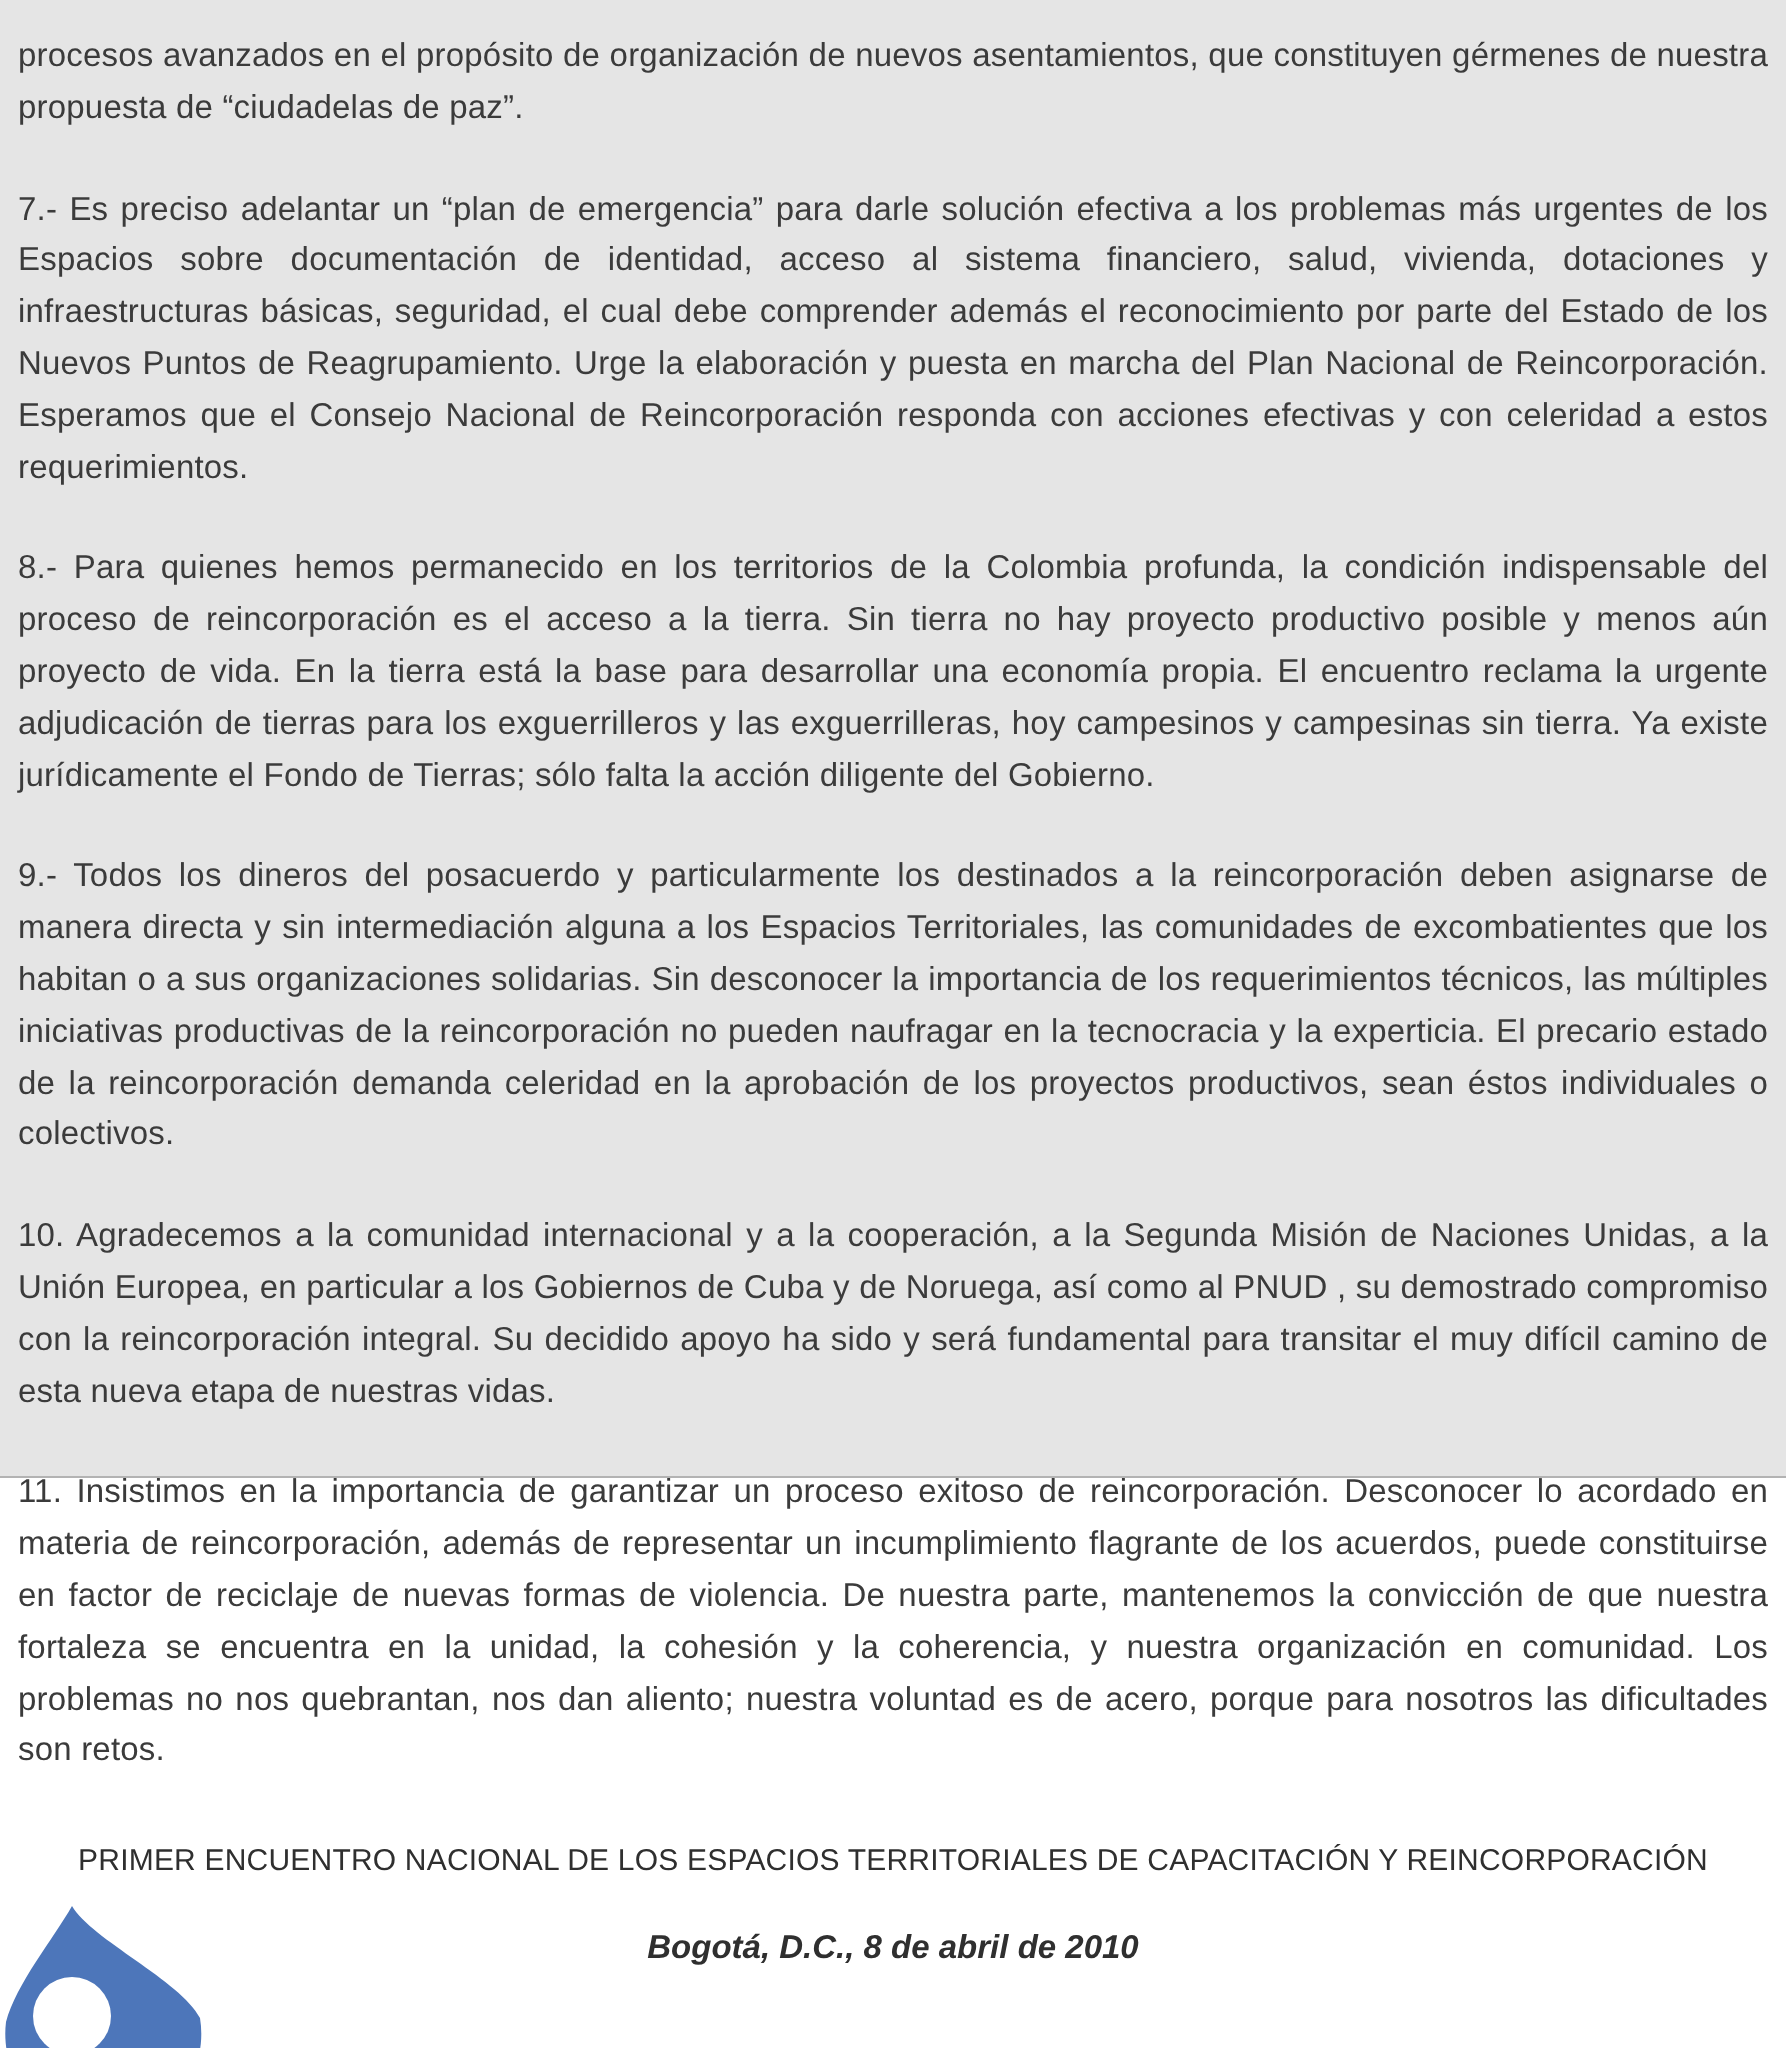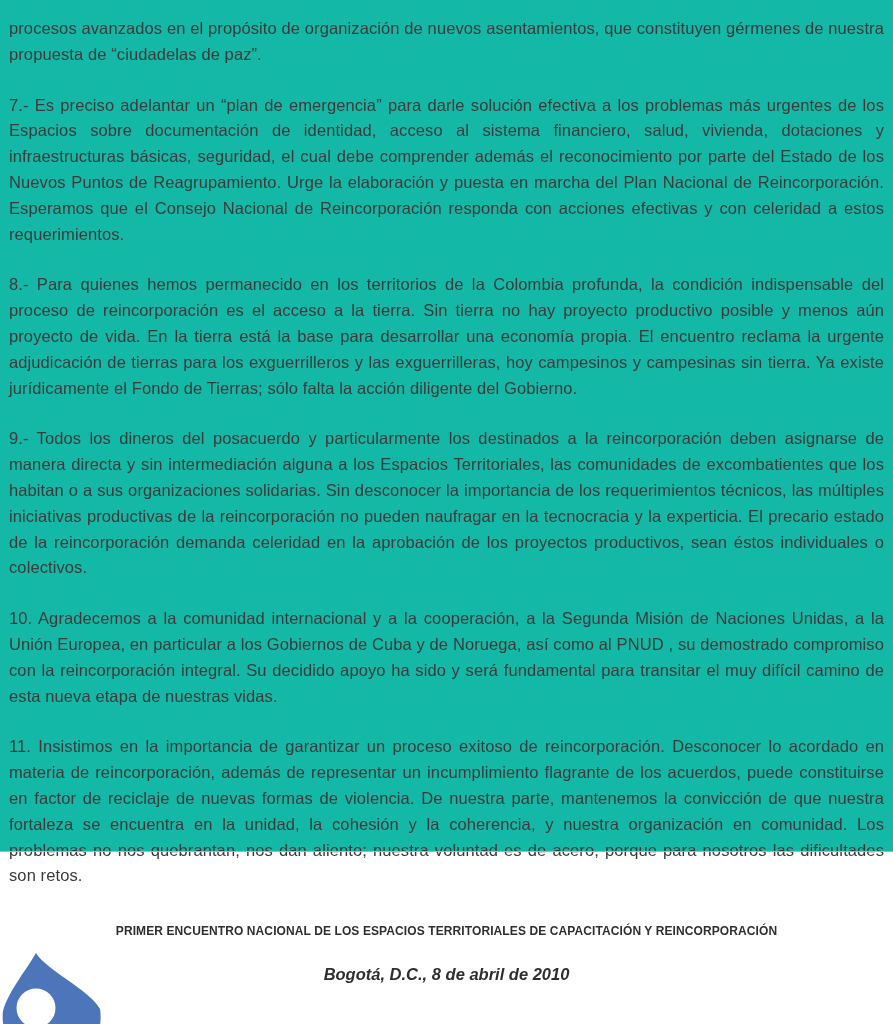--- a/index.html
+++ b/index.html
@@ -11,40 +11,40 @@
     width: 893px;
     height: 1024px;
     position: relative;
     overflow: hidden;
     font-family: "Liberation Sans", "DejaVu Sans", sans-serif;
     color: #3b3b3b;
   }
   .page {
     position: relative;
     width: 893px;
-    height: 852px;
-    background: #14b8a6;
+    height: 739px;
+    background: #e5e5e5;
   }
   .content {
     padding: 16px 9px 0 9px;
   }
   .para {
     margin: 0 0 25px 0;
     font-size: 16.5px;
     line-height: 25.8px;
     text-align: justify;
     text-justify: inter-word;
     letter-spacing: 0.1px;
     color: #3b3b3b;
   }
   .doc-title {
     margin: 31px 0 0 0;
-    font-size: 12px;
+    font-size: 15px;
     line-height: 22px;
-    font-weight: bold;
+    font-weight: normal;
     text-align: center;
     color: #2f2f2f;
     letter-spacing: 0.1px;
   }
   .date-line {
     margin: 21px 0 0 0;
     font-size: 16.5px;
     line-height: 22px;
     font-weight: bold;
     text-align: center;

